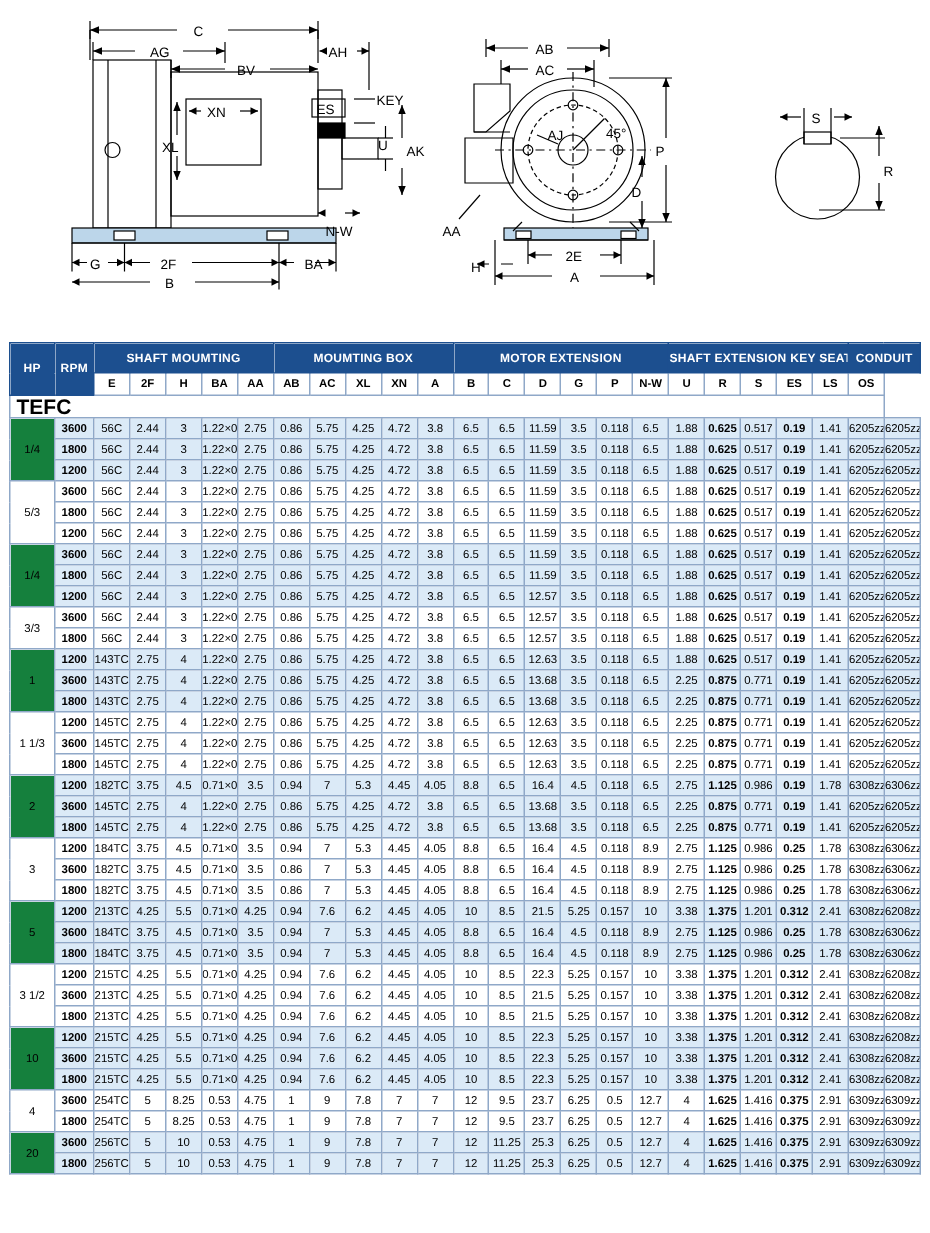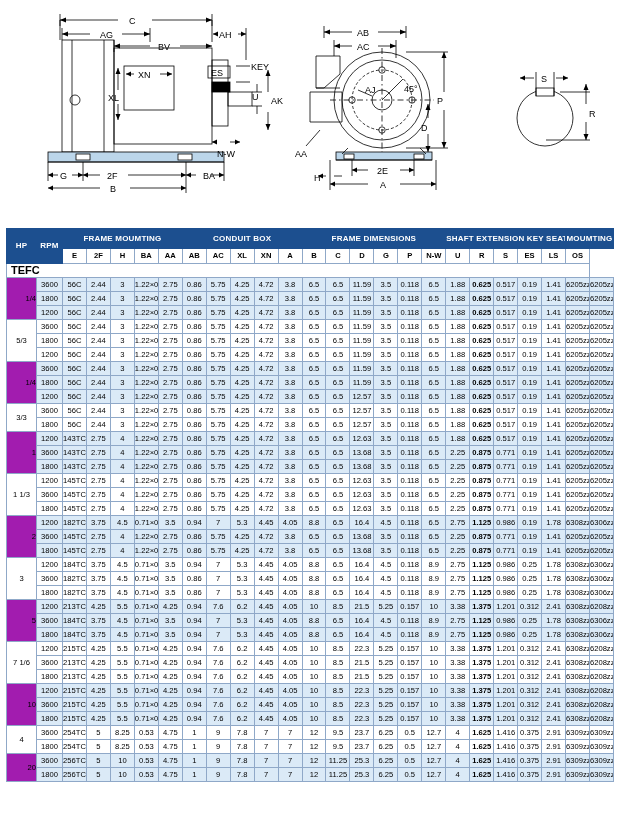--- a/index.html
+++ b/index.html
@@ -50,49 +50,49 @@
     font-weight: bold;
     font-size: 7.6px;
     height: 15px;
   }
   table.spec tbody tr.alt td { background: #dbeaf7; }
   table.spec tbody tr.plain td { background: #ffffff; }
   table.spec td.hp {
     background: #ffffff;
     font-weight: normal;
   }
-  table.spec tr.alt td.hp { background: #a21caf; text-align: right; }
+  table.spec tr.alt td.hp { background: #15803d; }
   table.spec td.section {
     background: #ffffff;
     text-align: left;
     font-weight: bold;
     padding-left: 4px;
-    font-size: 11px;
+    font-size: 14px;
   }
   .c-hp    { width: 30px; }
-  .c-rpm   { width: 26px; }
+  .c-rpm   { width: 26px; font-weight: bold; }
   .c-e     { width: 24px; }
   .c-2f    { width: 18px; }
   .c-h     { width: 52px; }
   .c-ba    { width: 26px; }
   .c-aa    { width: 24px; }
   .c-ab    { width: 24px; }
   .c-ac    { width: 24px; }
   .c-xl    { width: 24px; }
   .c-xn    { width: 22px; }
   .c-a     { width: 19px; }
   .c-b     { width: 19px; }
   .c-c     { width: 26px; }
   .c-d     { width: 21px; }
   .c-g     { width: 28px; }
   .c-p     { width: 21px; }
   .c-nw    { width: 26px; }
   .c-u     { width: 28px; font-weight: bold; }
   .c-r     { width: 28px; }
-  .c-s     { width: 26px; }
+  .c-s     { width: 26px; font-weight: bold; }
   .c-es    { width: 26px; }
   .c-ls    { width: 32px; }
   .c-os    { width: 32px; }
 
   
   text { font-family: "Liberation Sans", sans-serif; font-size: 9px; fill:#000; }
   .dim { font-size: 9px; }
 </style>
 </head>
 <body>
@@ -328,25 +328,25 @@
       <text class="dim" x="589" y="117">R</text>
     </svg>
   </div>
 
   <div class="table-wrap">
     <table class="spec">
       <thead>
         <tr>
           <th class="grp c-hp" rowspan="2">HP</th>
           <th class="grp c-rpm" rowspan="2">RPM</th>
-          <th class="grp" colspan="5">FRAME MOUMTING</th>
-          <th class="grp" colspan="5">CONDUIT BOX</th>
-          <th class="grp" colspan="6">FRAME DIMENSIONS</th>
+          <th class="grp" colspan="5">SHAFT MOUMTING</th>
+          <th class="grp" colspan="5">MOUMTING BOX</th>
+          <th class="grp" colspan="6">MOTOR EXTENSION</th>
           <th class="grp" colspan="5">SHAFT EXTENSION KEY SEAT</th>
-          <th class="grp" colspan="2">MOUMTING</th>
+          <th class="grp" colspan="2">CONDUIT</th>
         </tr>
         <tr>
           <th class="sub c-e">E</th>
           <th class="sub c-2f">2F</th>
           <th class="sub c-h">H</th>
           <th class="sub c-ba">BA</th>
           <th class="sub c-aa">AA</th>
           <th class="sub c-ab">AB</th>
           <th class="sub c-ac">AC</th>
           <th class="sub c-xl">XL</th>
@@ -1049,21 +1049,21 @@
             <td class="c-p">8.9</td>
             <td class="c-nw">2.75</td>
             <td class="c-u">1.125</td>
             <td class="c-r">0.986</td>
             <td class="c-s">0.25</td>
             <td class="c-es">1.78</td>
             <td class="c-ls">6308zz</td>
             <td class="c-os">6306zz</td>
           </tr>
           <tr class="plain">
-            <td class="hp c-hp" rowspan="3">7 1/6</td>
+            <td class="hp c-hp" rowspan="3">3 1/2</td>
             <td class="c-rpm">1200</td>
             <td class="c-frame" style="width: 34px;">215TC</td>
             <td class="c-e">4.25</td>
             <td class="c-2f">5.5</td>
             <td class="c-h">0.71×0.47</td>
             <td class="c-ba">4.25</td>
             <td class="c-aa">0.94</td>
             <td class="c-ab">7.6</td>
             <td class="c-ac">6.2</td>
             <td class="c-xl">4.45</td>

